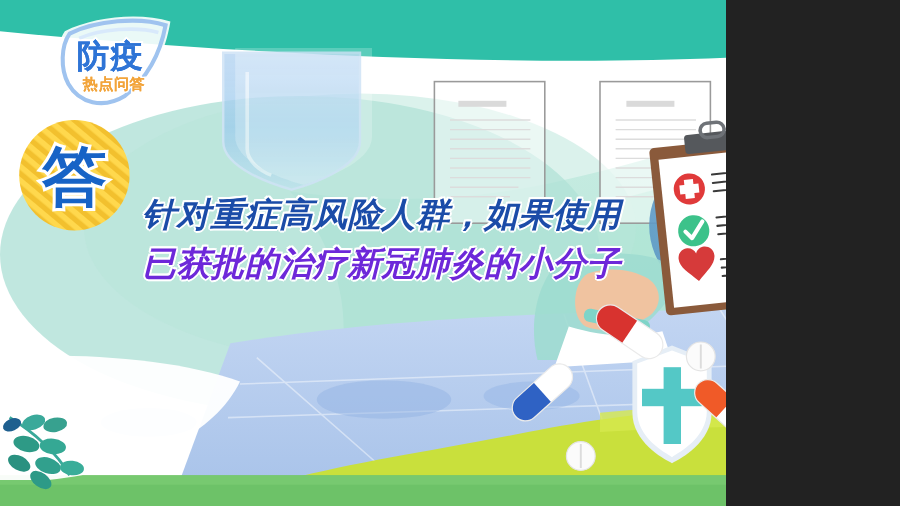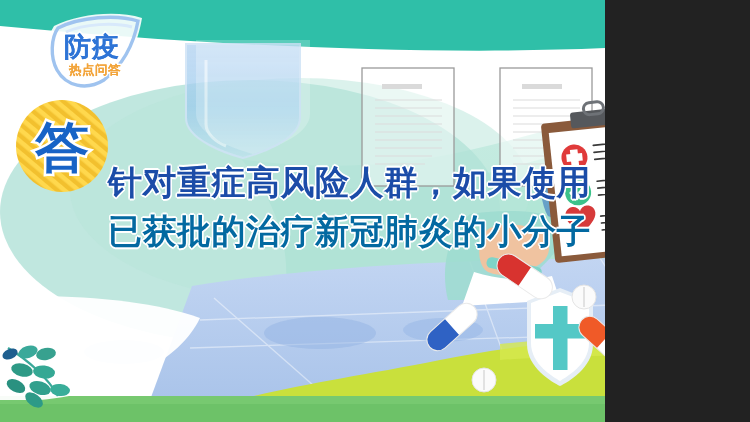--- a/index.html
+++ b/index.html
@@ -35,28 +35,29 @@
     font-size:54px;font-weight:bold;fill:#1763c6;
     stroke:#ffffff;stroke-width:5px;paint-order:stroke fill;
   }
 
   
   #answer-text{
     position:absolute;left:108px;top:160px;width:420px;
     line-height:1.33;
   }
   #answer-text .line{
-    font-size:34px;font-weight:bold;letter-spacing:0.5px;
+    font-size:28px;font-weight:bold;letter-spacing:0.5px;
     white-space:nowrap;margin-bottom:4px;
     text-shadow:
       1.6px 0 0 #fff,-1.6px 0 0 #fff,0 1.6px 0 #fff,0 -1.6px 0 #fff,
       1.2px 1.2px 0 #fff,-1.2px 1.2px 0 #fff,1.2px -1.2px 0 #fff,-1.2px -1.2px 0 #fff;
+    font-style: italic;
   }
   .tblue{color:#1b4ca8;}
-  .torange{color:#0369a1;}
+  .torange{color:#6d28d9;}
 </style>
 </head>
 <body>
 
 <div id="stage">
 
   <svg class="layer" viewBox="0 0 750 422" preserveAspectRatio="none">
     <defs>
       <linearGradient id="gMint" x1="0" y1="0" x2="0" y2="1">
         <stop offset="0%" stop-color="#b6e8d8"></stop>

